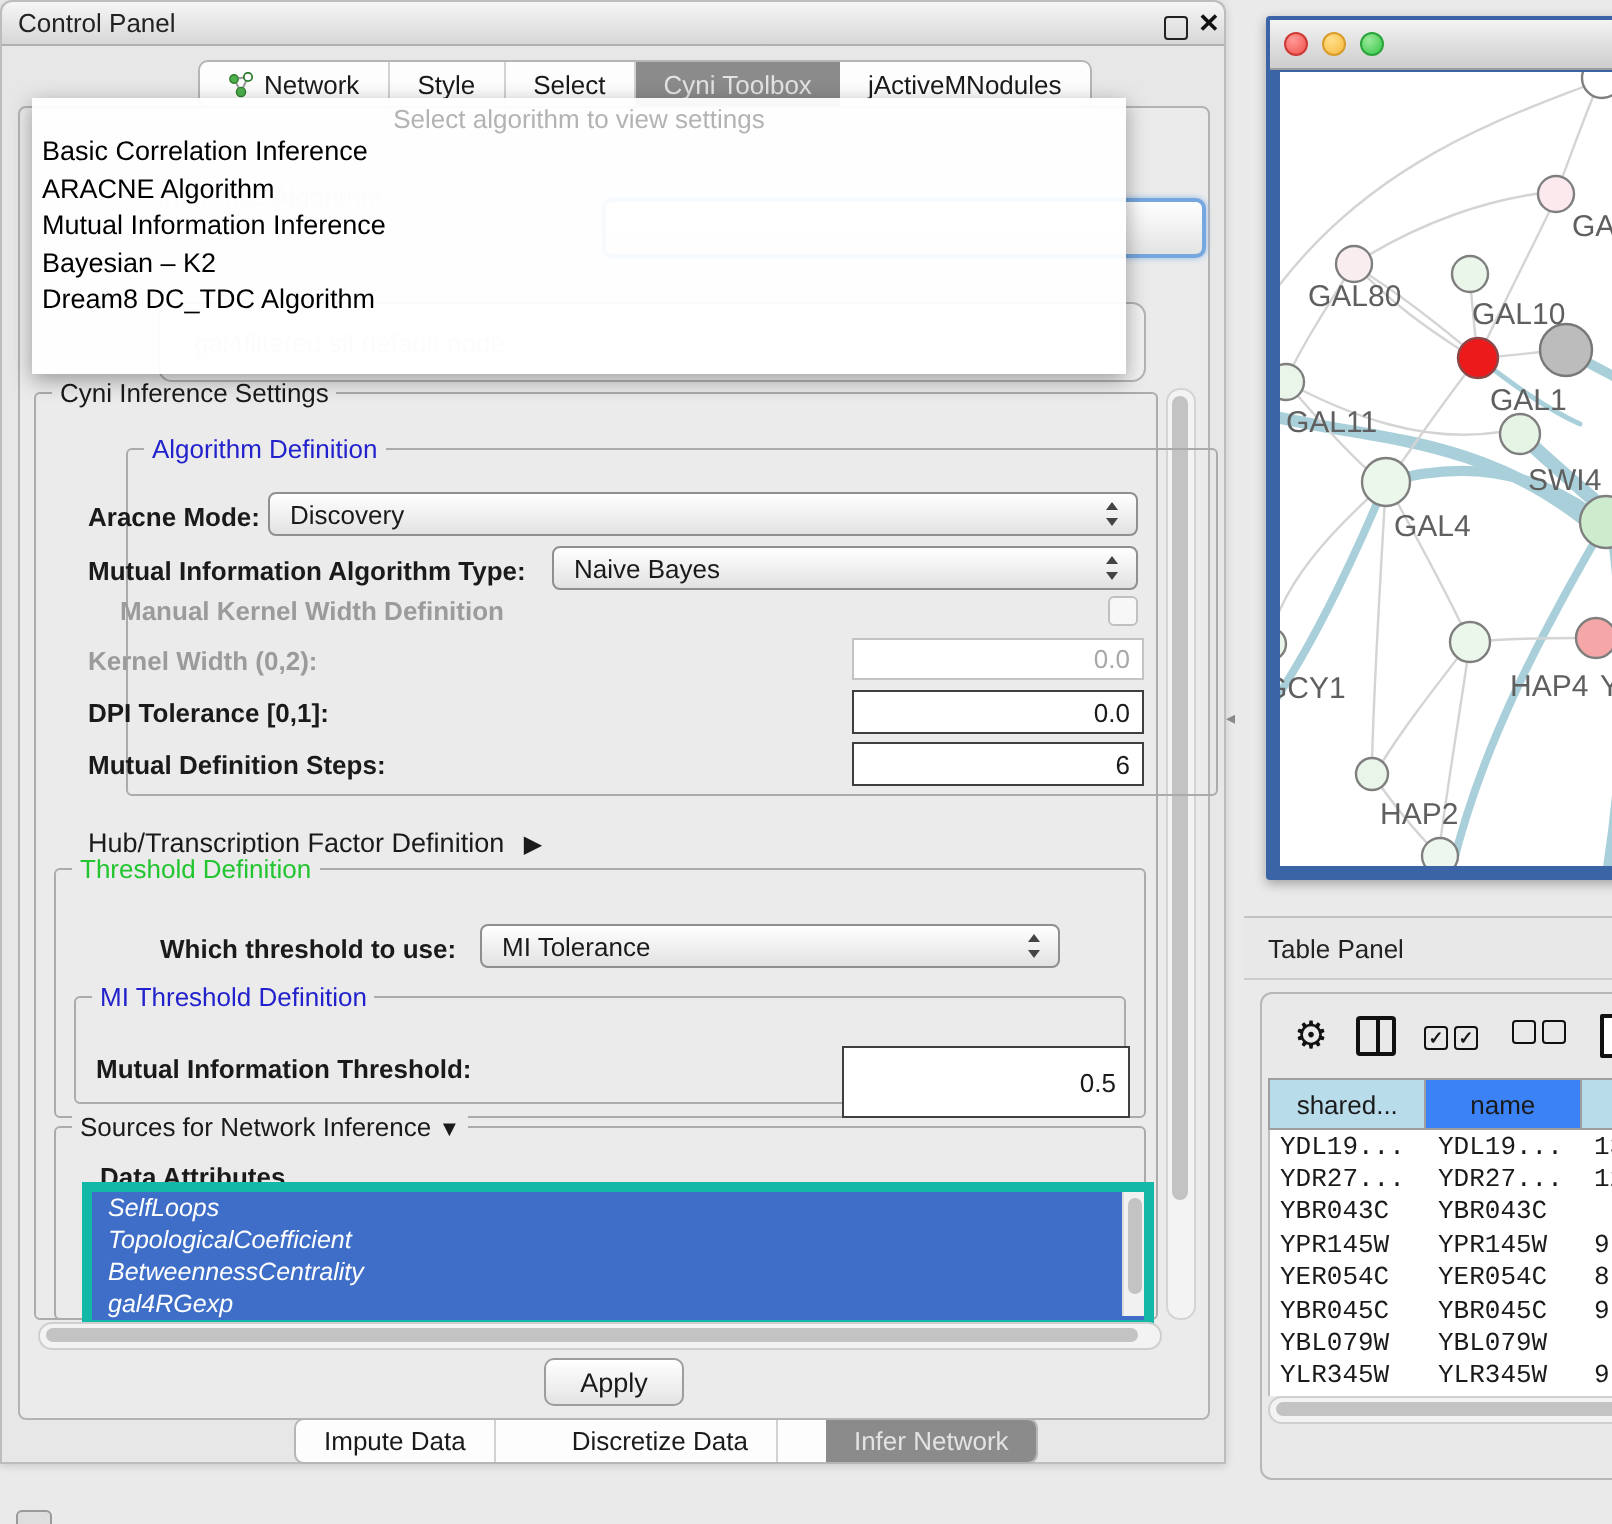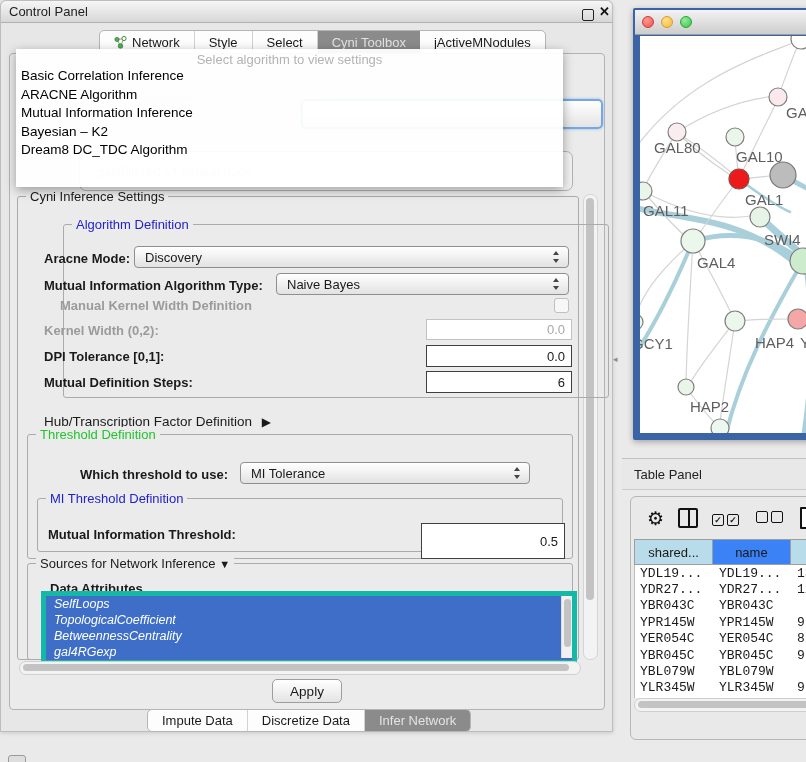--- a/index.html
+++ b/index.html
@@ -209,21 +209,21 @@
 
     <div class="abs sb-track-h" style="left:18px;top:660px;width:560px;height:12px;">
       <div class="sb-thumb abs" style="left:3px;top:2px;width:546px;height:7px;"></div>
     </div>
 
     <div class="abs btn" style="left:271px;top:678px;width:68px;height:22px;">
       <span>Apply</span>
     </div>
   </div>
 
-  <div id="bottom-tabs" class="abs tabstrip" style="left:147px;top:709px;height:21px;z-index:3;">
+  <div id="bottom-tabs" class="abs tabstrip" style="left:147px;top:709px;height:21px;z-index:3;gap:24px;">
       <div class="tab">
         <span>Impute Data</span>
       </div>
       <div class="tab">
         <span>Discretize Data</span>
       </div>
       <div class="tab sel">
         <span>Infer Network</span>
       </div>
     </div>

